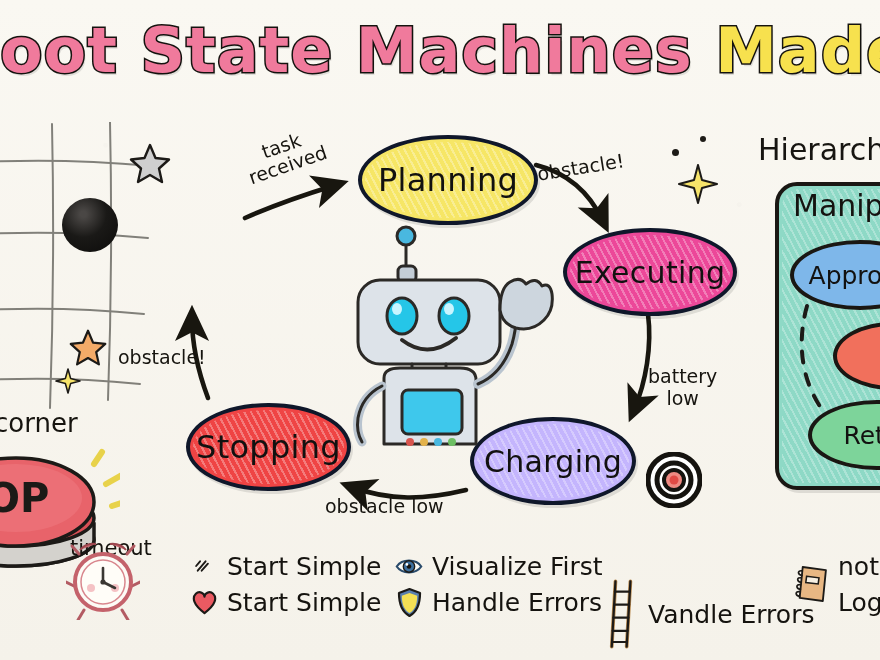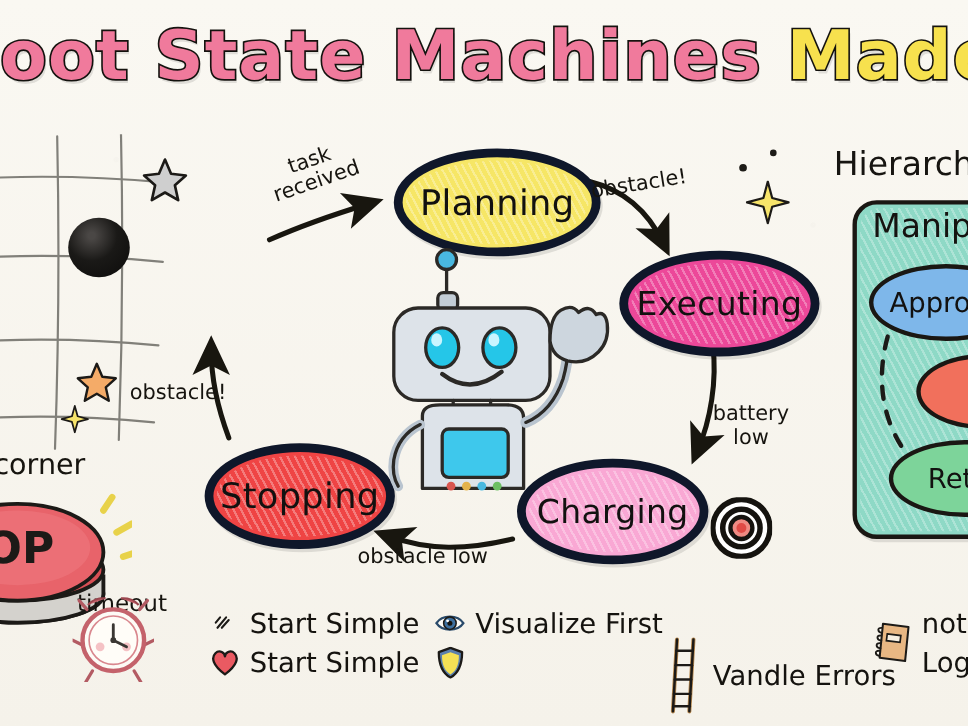--- a/index.html
+++ b/index.html
@@ -45,41 +45,41 @@
   }
   .t-pink  { color: #f07a9c; }
   .t-yellow{ color: #f7e14e; }
 
   
   .node {
     position: absolute;
     display: flex;
     align-items: center;
     justify-content: center;
-    border: 8px solid #0f172a;
+    border: 4px solid #0f172a;
     border-radius: 50% / 50%;
     box-shadow: 2px 3px 0 rgba(0,0,0,0.10);
     color: #121110;
     font-family: "DejaVu Sans", sans-serif;
     font-weight: 400;
     letter-spacing: 0.3px;
   }
   .node .label { position: relative; z-index: 2; }
   .node::after {
     content: "";
     position: absolute; inset: 3px;
     border-radius: 50% / 50%;
     background: repeating-linear-gradient(62deg, rgba(255,255,255,0.30) 0 2px, rgba(255,255,255,0) 2px 6px);
     pointer-events: none;
   }
 
   #node-idle      { left:150px; top:228px; width:160px; height:82px;  background:#7eb7ea; font-size:34px; }
   #node-planning  { left:358px; top:135px; width:172px; height:82px;  background:#f6e666; font-size:32px; }
   #node-executing { left:563px; top:228px; width:166px; height:80px;  background:#ec4899; font-size:30px; }
-  #node-charging  { left:470px; top:417px; width:158px; height:80px;  background:#f9a8d4; font-size:30px; }
+  #node-charging  { left:470px; top:417px; width:158px; height:80px;  background:#c4b5fd; font-size:30px; }
   #node-stopping  { left:186px; top:403px; width:157px; height:80px;  background:#ef4444; font-size:32px; }
 
   
   .tlabel {
     position: absolute;
     color: #16140f;
     font-family: "DejaVu Sans", sans-serif;
     font-size: 19px;
     line-height: 1.05;
     white-space: nowrap;
@@ -383,20 +383,21 @@
         </span>
         <span>Visualize First</span>
       </div>
       <div class="legend-row">
         <span class="legend-icon">
           <svg viewBox="0 0 26 30" width="25" height="29">
             <path d="M13 1 L24 5 C 24 18 20 25 13 29 C 6 25 2 18 2 5 Z" fill="#5a7fae" stroke="#1c1a17" stroke-width="2.2" stroke-linejoin="round"></path>
             <path d="M13 5 L21 8 C 21 18 18 23 13 26 C 8 23 5 18 5 8 Z" fill="#f4e055"></path>
           </svg>
         </span>
+        <span>Handle Errors</span>
       </div>
     </div>
 
     <div class="legend-col" id="col-3">
       <div class="legend-pair">
         <span class="legend-icon">
           <svg viewBox="0 0 30 74" width="28" height="72">
             <g stroke="#1c1a17" stroke-width="2.4" stroke-linecap="round" fill="none">
               <path d="M8 2 L4 72" stroke-width="4" stroke="#b98b52"></path>
               <path d="M24 2 L20 72" stroke-width="4" stroke="#b98b52"></path>

